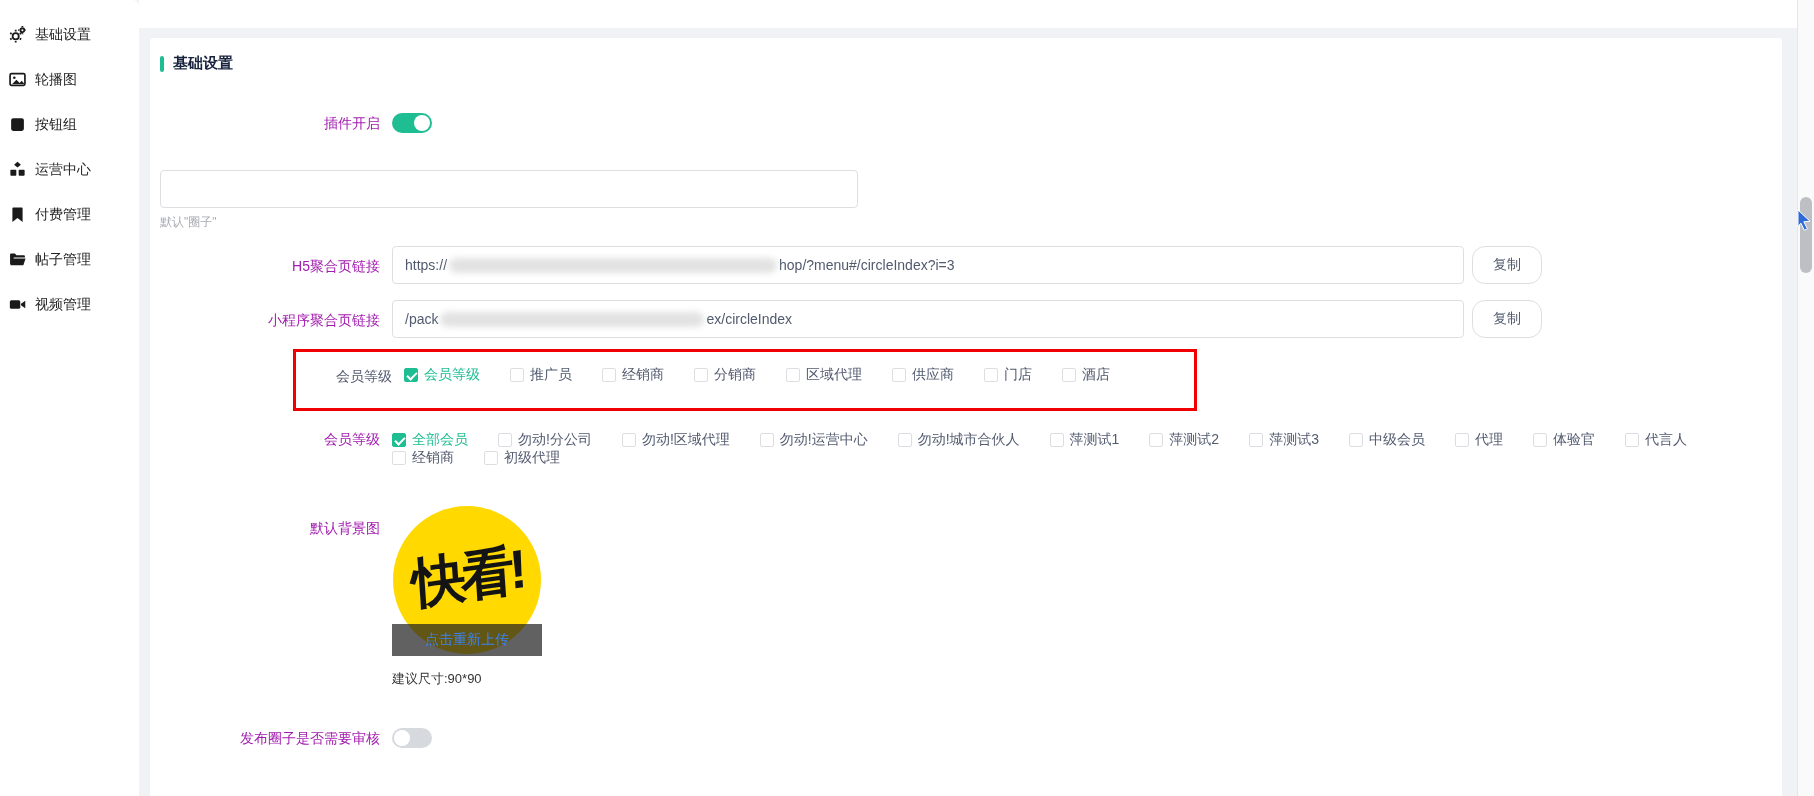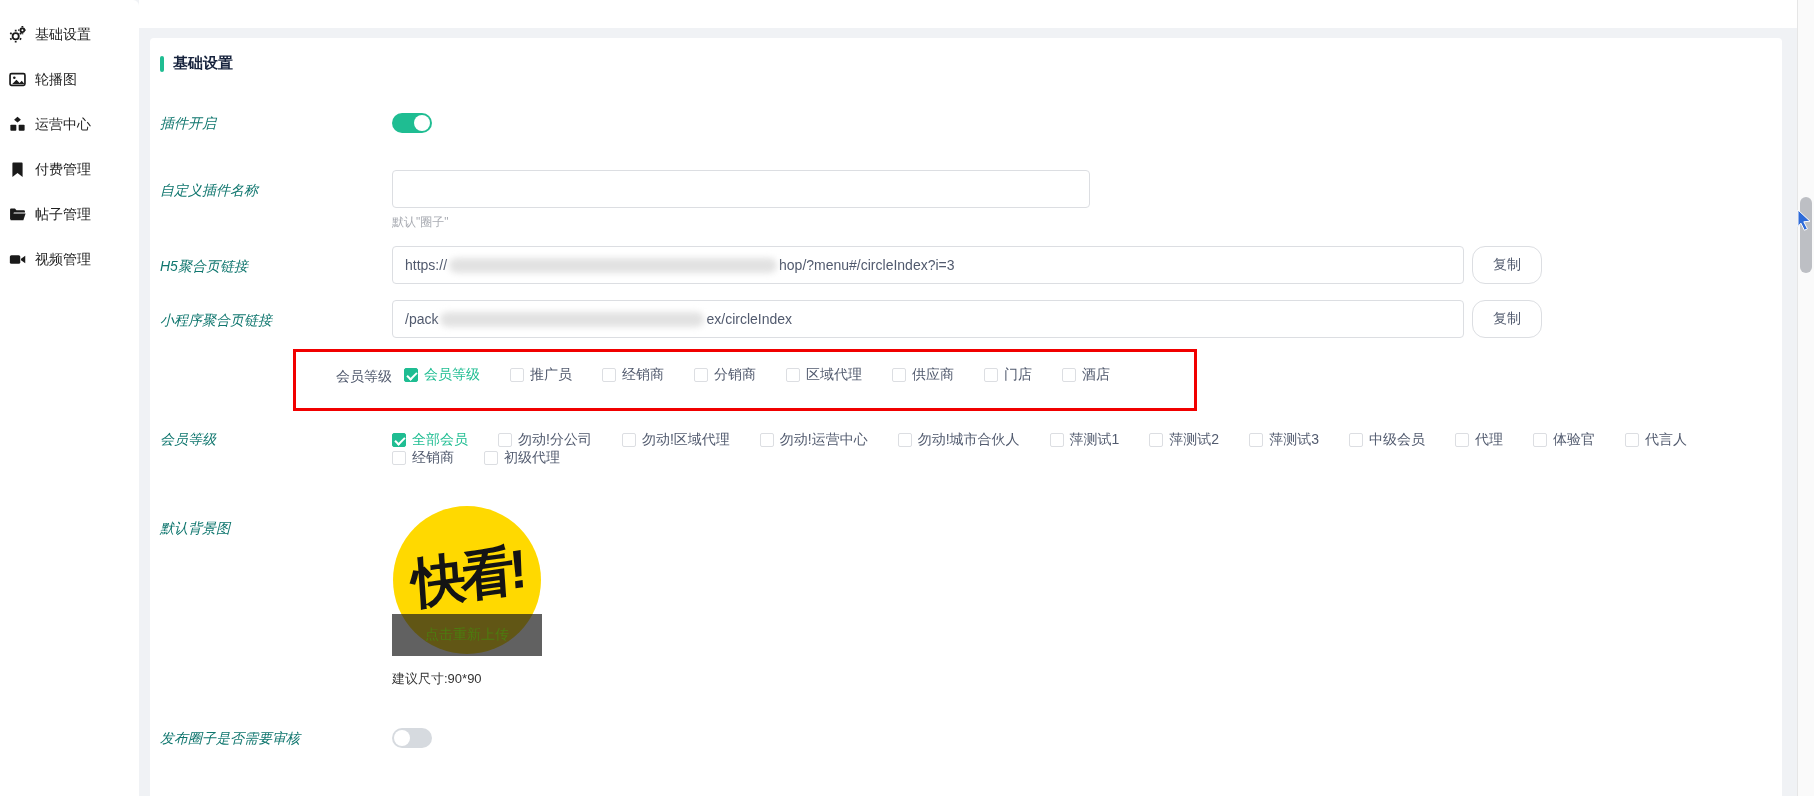--- a/index.html
+++ b/index.html
@@ -37,22 +37,22 @@
   .card {
     position:absolute; left:150px; top:38px; width:1632px; height:1100px;
     background:#fff; border-radius:4px; padding:16px 0 0 10px; z-index:2;
   }
   .section-title { display:flex; align-items:center; gap:9px; }
   .title-bar { width:4px; height:16px; border-radius:2px; background:var(--accent); }
   .title-text { font-size:15px; font-weight:bold; color:#17233d; }
   
   .row { display:flex; align-items:flex-start; }
   .row > .label {
-    width:220px; flex:none; font-size:14px;
-    color:#0f766e; margin-right:12px; line-height:20px;font-style:italic;
+    width:220px; flex:none; text-align:right; font-size:14px;
+    color:#a21caf; margin-right:12px; line-height:20px;
   }
   .pt10 { padding-top:10px; }
   .pt12 { padding-top:12px; }
   .row-toggle1 { margin-top:40px; align-items:center; }
   .row-name   { margin-top:37px; }
   .row-h5     { margin-top:15px; }
   .row-mini   { margin-top:16px; }
   .row-member { margin-top:18px; }
   .row-bg     { margin-top:39px; }
   .row-audit  { margin-top:40px; align-items:center; }
@@ -115,22 +115,22 @@
   .bg-circle {
     width:148px; height:148px; margin:0 auto; border-radius:50%;
     background:var(--image-bg); display:flex; align-items:center; justify-content:center;
     overflow:hidden;
   }
   .bg-circle span {
     font-size:54px; font-weight:bold; color:#141414; letter-spacing:-5px;
     transform:rotate(-8deg) skewX(-4deg); padding-bottom:6px;
   }
   .reupload {
-    position:absolute; left:0; right:0; bottom:0; height:42px;
-    background:rgba(30,30,30,.7); color:#4d7c0f; font-size:14px;
+    position:absolute; left:0; right:0; bottom:0; height:32px;
+    background:rgba(30,30,30,.7); color:#3b82f6; font-size:14px;
     display:flex; align-items:center; justify-content:center;font-family:Liberation Mono, monospace;
   }
   .size-hint { margin-top:14px; font-size:13px; color:#333; }
 </style>
 </head>
 <body>
 
 <aside class="sidebar">
   <div class="side-item">
     <svg viewBox="0 0 16 16" fill="none" stroke="#1a1a1a" stroke-width="1.7">
@@ -143,20 +143,26 @@
   </div>
   <div class="side-item">
     <svg viewBox="0 0 16 16">
       <rect x="1" y="2.5" width="14" height="11" rx="1.4" fill="none" stroke="#1a1a1a" stroke-width="1.6"></rect>
       <circle cx="5" cy="6.3" r="1.2" fill="#1a1a1a"></circle>
       <path d="M3 12.2l4-4 3 3 2-2 2.6 3z" fill="#1a1a1a"></path>
     </svg>
     <span>轮播图</span>
   </div>
   <div class="side-item">
+    <svg viewBox="0 0 16 16">
+      <rect x="2" y="2" width="12" height="12" rx="2" fill="#1a1a1a"></rect>
+    </svg>
+    <span>按钮组</span>
+  </div>
+  <div class="side-item">
     <svg viewBox="0 0 16 16" fill="#1a1a1a">
       <path d="M8 0.8l3.2 2.7L8 6.2 4.8 3.5z"></path>
       <rect x="1.3" y="8.2" width="5.6" height="5.6" rx="0.8"></rect>
       <rect x="9.1" y="8.2" width="5.6" height="5.6" rx="0.8"></rect>
     </svg>
     <span>运营中心</span>
   </div>
   <div class="side-item">
     <svg viewBox="0 0 16 16">
       <path d="M4 1.5h8a.8.8 0 0 1 .8.8V15L8 11.4 3.2 15V2.3a.8.8 0 0 1 .8-.8z" fill="#1a1a1a"></path>
@@ -187,21 +193,20 @@
     <span class="title-bar"></span>
     <span class="title-text">基础设置</span>
   </div>
 
   <div class="row row-toggle1">
     <div class="label">插件开启</div>
     <div class="toggle on"></div>
   </div>
 
   <div class="row row-name">
-    <div class="label pt10">自定义插件名称</div>
     <div>
       <input class="text-input" type="text" value="" style="">
       <div class="hint">默认"圈子"</div>
     </div>
   </div>
 
   <div class="row row-h5">
     <div class="label pt10">H5聚合页链接</div>
     <div class="link-input">
       <span>https://</span>

